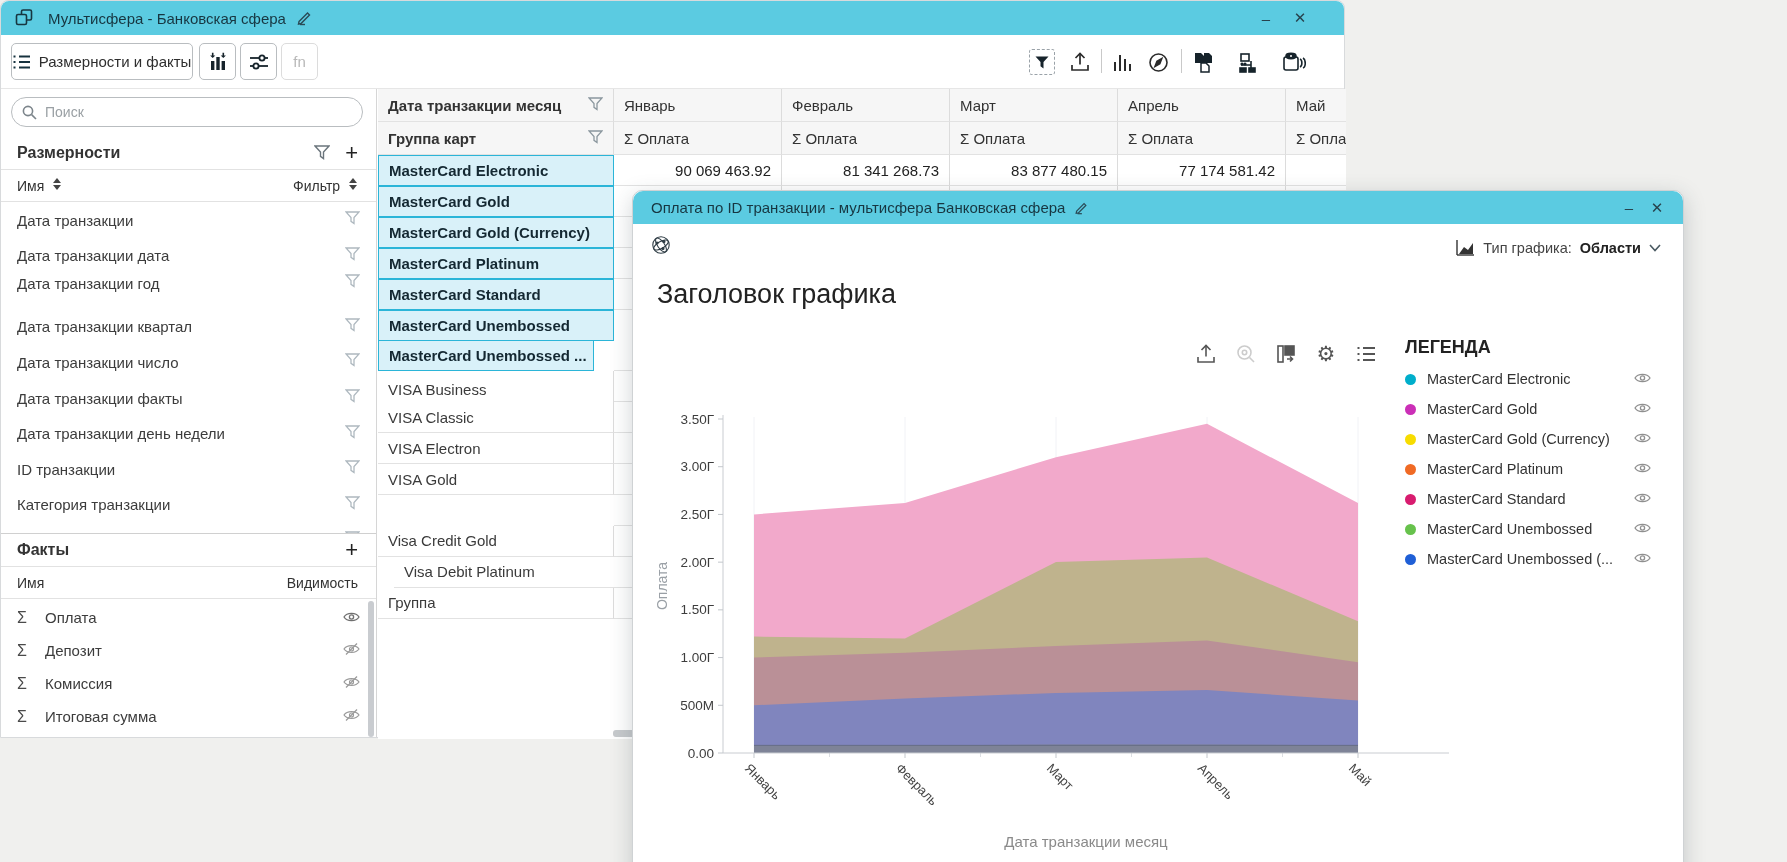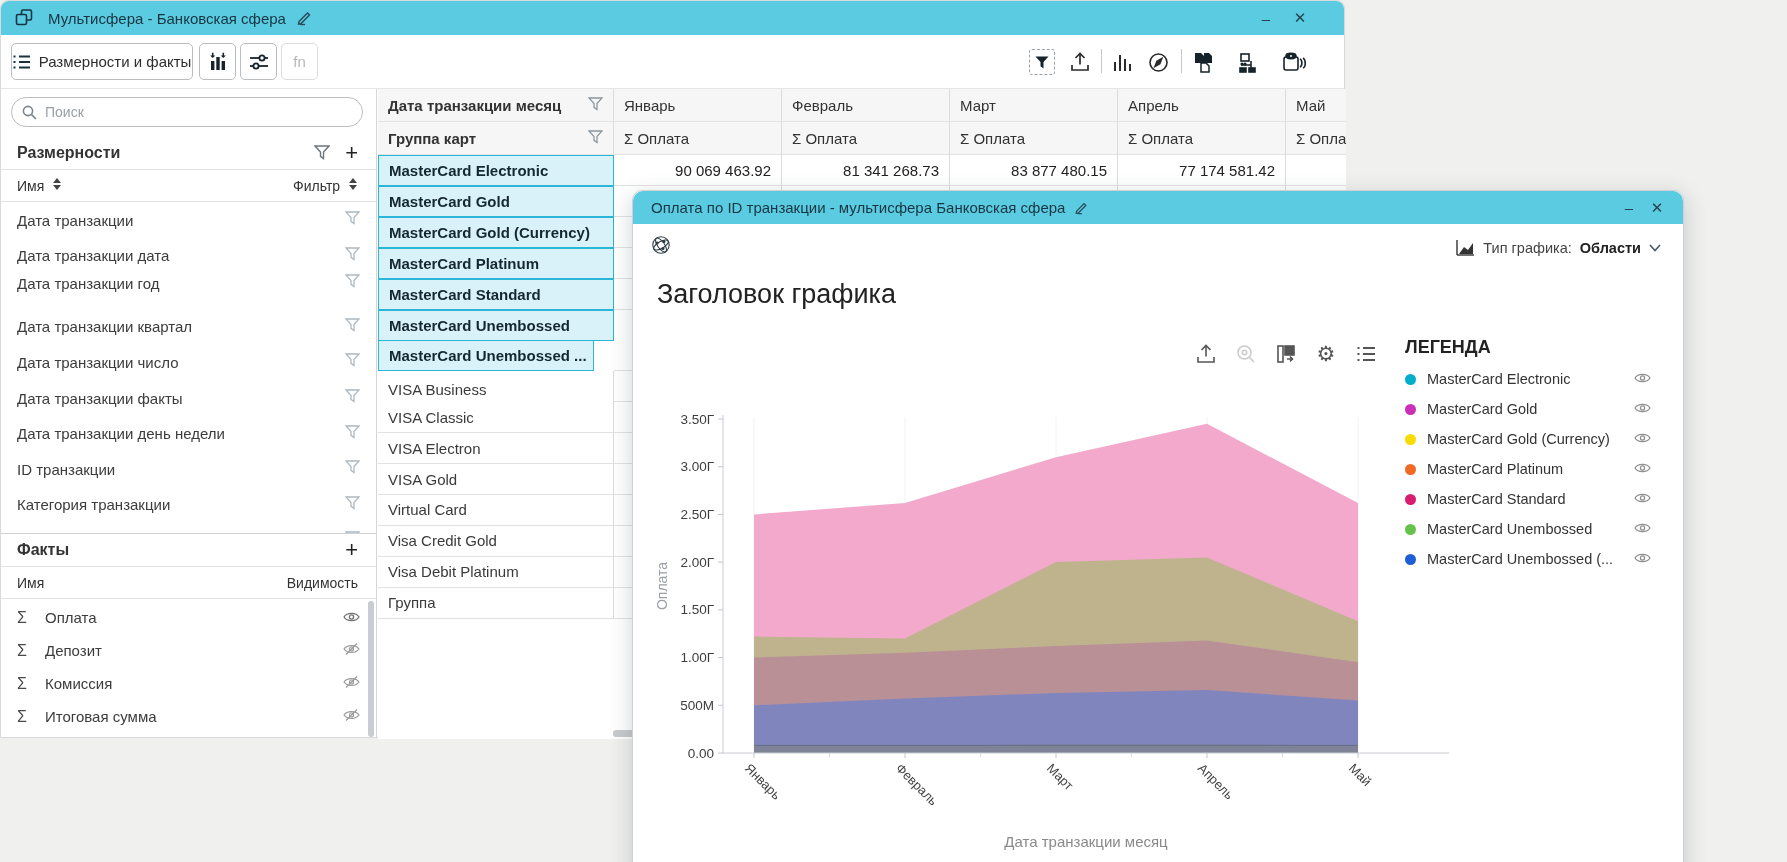--- a/index.html
+++ b/index.html
@@ -502,37 +502,34 @@
       <div class="tcell num" style="left: 740px; top: 344.1px; width: 168px; height: 31px;"></div>
       <div class="tcell num" style="left: 908px; top: 344.1px; width: 168px; height: 31px;"></div>
       <div class="tcell " style="left: 0px; top: 375px; width: 236px; height: 31px;">
         <span>VISA Gold</span>
       </div>
       <div class="tcell num" style="left: 236px; top: 375px; width: 168px; height: 31px;"></div>
       <div class="tcell num" style="left: 404px; top: 375px; width: 168px; height: 31px;"></div>
       <div class="tcell num" style="left: 572px; top: 375px; width: 168px; height: 31px;"></div>
       <div class="tcell num" style="left: 740px; top: 375px; width: 168px; height: 31px;"></div>
       <div class="tcell num" style="left: 908px; top: 375px; width: 168px; height: 31px;"></div>
-      <div class="tcell " style="left: 0px; top: 405.9px; width: 236px; height: 31px;">
-        <span>Virtual Card</span>
-      </div>
       <div class="tcell num" style="left: 236px; top: 405.9px; width: 168px; height: 31px;"></div>
       <div class="tcell num" style="left: 404px; top: 405.9px; width: 168px; height: 31px;"></div>
       <div class="tcell num" style="left: 572px; top: 405.9px; width: 168px; height: 31px;"></div>
       <div class="tcell num" style="left: 740px; top: 405.9px; width: 168px; height: 31px;"></div>
       <div class="tcell num" style="left: 908px; top: 405.9px; width: 168px; height: 31px;"></div>
       <div class="tcell " style="left: 0px; top: 436.8px; width: 236px; height: 31px;">
         <span>Visa Credit Gold</span>
       </div>
       <div class="tcell num" style="left: 236px; top: 436.8px; width: 168px; height: 31px;"></div>
       <div class="tcell num" style="left: 404px; top: 436.8px; width: 168px; height: 31px;"></div>
       <div class="tcell num" style="left: 572px; top: 436.8px; width: 168px; height: 31px;"></div>
       <div class="tcell num" style="left: 740px; top: 436.8px; width: 168px; height: 31px;"></div>
       <div class="tcell num" style="left: 908px; top: 436.8px; width: 168px; height: 31px;"></div>
-      <div class="tcell " style="left: 0px; top: 467.7px; width: 236px; height: 31px;">
+      <div class="tcell " style="left: 16px; top: 467.7px; width: 236px; height: 31px;">
         <span>Visa Debit Platinum</span>
       </div>
       <div class="tcell num" style="left: 236px; top: 467.7px; width: 168px; height: 31px;"></div>
       <div class="tcell num" style="left: 404px; top: 467.7px; width: 168px; height: 31px;"></div>
       <div class="tcell num" style="left: 572px; top: 467.7px; width: 168px; height: 31px;"></div>
       <div class="tcell num" style="left: 740px; top: 467.7px; width: 168px; height: 31px;"></div>
       <div class="tcell num" style="left: 908px; top: 467.7px; width: 168px; height: 31px;"></div>
       <div class="tcell " style="left: 0px; top: 498.6px; width: 236px; height: 31px;">
         <span>Группа</span>
       </div>

